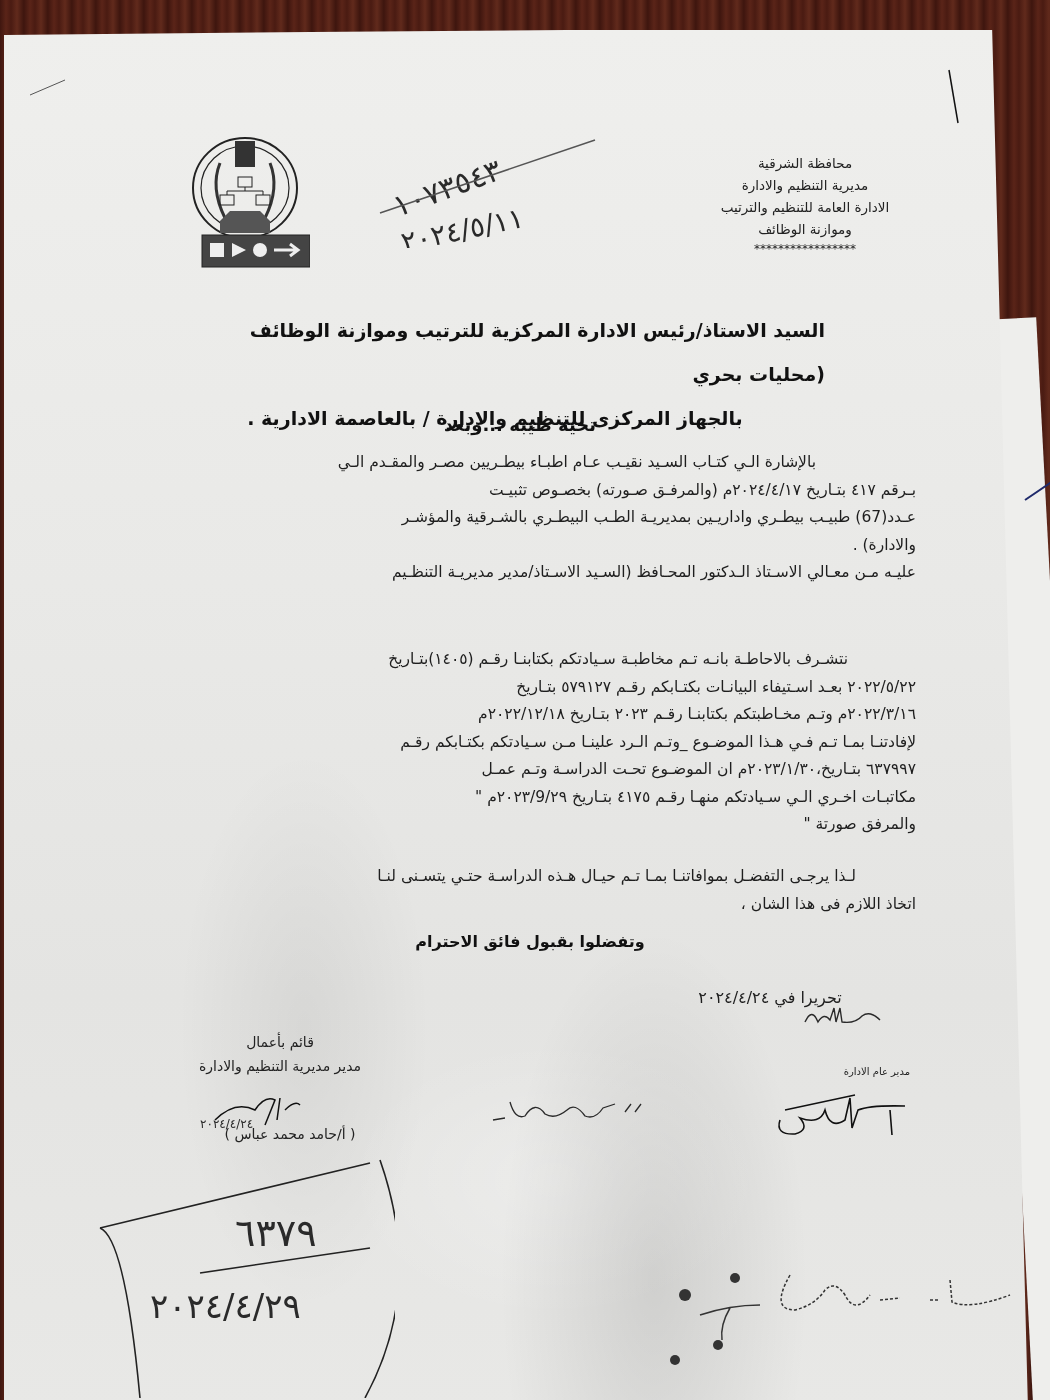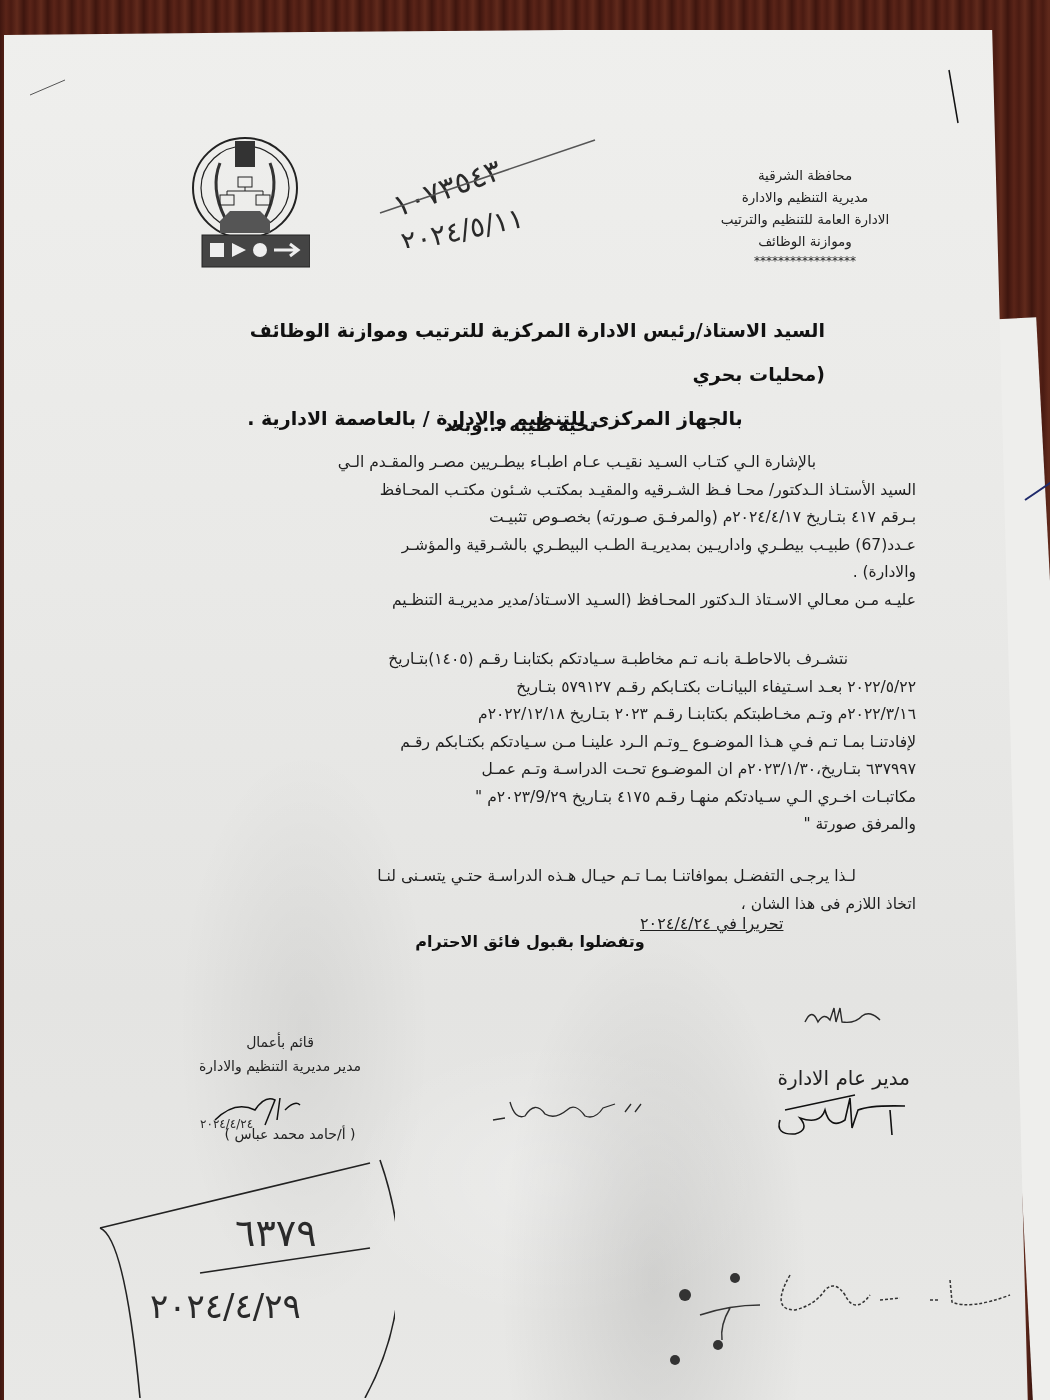--- a/index.html
+++ b/index.html
@@ -26,21 +26,21 @@
   }
   .shade {
     position: absolute; inset: 0; pointer-events: none;
     background:
       radial-gradient(ellipse 220px 500px at 650px 1250px, rgba(0,0,0,0.10), transparent 70%),
       radial-gradient(ellipse 180px 400px at 300px 1000px, rgba(0,0,0,0.06), transparent 70%),
       radial-gradient(ellipse 300px 200px at 550px 1150px, rgba(255,255,255,0.25), transparent 70%);
   }
   .rtl { direction: rtl; unicode-bidi: embed; }
   .header-block {
-    position: absolute; left: 690px; top: 164px; width: 230px;
+    position: absolute; left: 690px; top: 152px; width: 230px;
     text-align: center; font-size: 13.5px; line-height: 22px; color: #222;
   }
   .header-block .stars { letter-spacing: 0px; font-size: 12px; line-height: 14px; margin-top: 2px; }
   .logo { position: absolute; left: 190px; top: 133px; width: 120px; height: 140px; }
   .hw-reg { position: absolute; left: 370px; top: 138px; width: 230px; height: 110px; }
   .recipient {
     position: absolute; left: 185px; top: 308px; width: 640px;
     font-size: 19px; font-weight: bold; line-height: 44px; color: #111; text-align: right;
   }
   .recipient .l2 { text-align: center; padding-right: 20px; }
@@ -57,25 +57,25 @@
   .para1 .first { padding-right: 100px; }
   .para2 { top: 646px; }
   .para2 .first { padding-right: 68px; }
   .para3 { top: 863px; }
   .para3 .first { padding-right: 60px; }
   .closing {
     position: absolute; left: 380px; top: 932px; width: 300px; text-align: center;
     font-size: 16px; font-weight: bold; color: #111;
   }
   .date-line {
-    position: absolute; left: 640px; top: 914px; width: 260px; font-size: 16px; color: #1e1e1e; text-align: left; text-decoration: underline;
+    position: absolute; left: 640px; top: 988px; width: 260px; font-size: 16px; color: #1e1e1e; text-align: center;
   }
   .initials { position: absolute; left: 800px; top: 1002px; width: 90px; height: 28px; }
   .sig-block-right {
-    position: absolute; left: 740px; top: 1066px; width: 170px; text-align: right; font-size: 20px; color: #222;
+    position: absolute; left: 740px; top: 1066px; width: 170px; text-align: right; font-size: 10px; color: #222;
   }
   .sig-right-mark { position: absolute; left: 770px; top: 1090px; width: 140px; height: 50px; }
   .sig-block-left {
     position: absolute; left: 160px; top: 1030px; width: 240px; text-align: center; font-size: 14px; line-height: 24px; color: #222;
   }
   .sig-left-mark { position: absolute; left: 195px; top: 1090px; width: 110px; height: 40px; }
   .sig-left-name { position: absolute; left: 190px; top: 1126px; width: 200px; text-align: center; font-size: 14px; font-weight: normal; color: #222; }
   .mid-hand { position: absolute; left: 485px; top: 1090px; width: 160px; height: 40px; }
   .hw-box { position: absolute; left: 95px; top: 1148px; width: 300px; height: 250px; }
   .hw-bottom { position: absolute; left: 640px; top: 1250px; width: 400px; height: 120px; }
@@ -136,21 +136,20 @@
 
 <div class="recipient rtl">
   <div>السيد الاستاذ/رئيس الادارة المركزية للترتيب وموازنة الوظائف (محليات بحري</div>
   <div class="l2">بالجهاز المركزى للتنظيم والادارة / بالعاصمة الادارية .</div>
 </div>
 
 <div class="greeting rtl">تحية طيبه ...وبعد</div>
 
 <div class="body-text para1 rtl">
   <p class="first">بالإشارة الـي كتـاب السـيد نقيـب عـام اطبـاء بيطـريين مصـر والمقـدم الـي</p>
-  <p>السيد الأستـاذ الـدكتور/ محـا فـظ الشـرقيه والمقيـد بمكتـب شـئون مكتـب المحـافظ</p>
   <p>بـرقم ٤١٧ بتـاريخ ٢٠٢٤/٤/١٧م (والمرفـق صـورته) بخصـوص تثبيـت</p>
   <p>عـدد(67) طبيـب بيطـري واداريـين بمديريـة الطـب البيطـري بالشـرقية والمؤشـر</p>
   <p>والادارة) .</p>
   <p>عليـه مـن معـالي الاسـتاذ الـدكتور المحـافظ (السـيد الاسـتاذ/مدير مديريـة التنظـيم</p>
 </div>
 
 <div class="body-text para2 rtl">
   <p class="first">نتشـرف بالاحاطـة بانـه تـم مخاطبـة سـيادتكم بكتابنـا رقـم (١٤٠٥)بتـاريخ</p>
   <p>٢٠٢٢/٥/٢٢ بعـد اسـتيفاء البيانـات بكتـابكم رقـم ٥٧٩١٢٧ بتـاريخ</p>
   <p>٢٠٢٢/٣/١٦م وتـم مخـاطبتكم بكتابنـا رقـم ٢٠٢٣ بتـاريخ ٢٠٢٢/١٢/١٨م</p>

